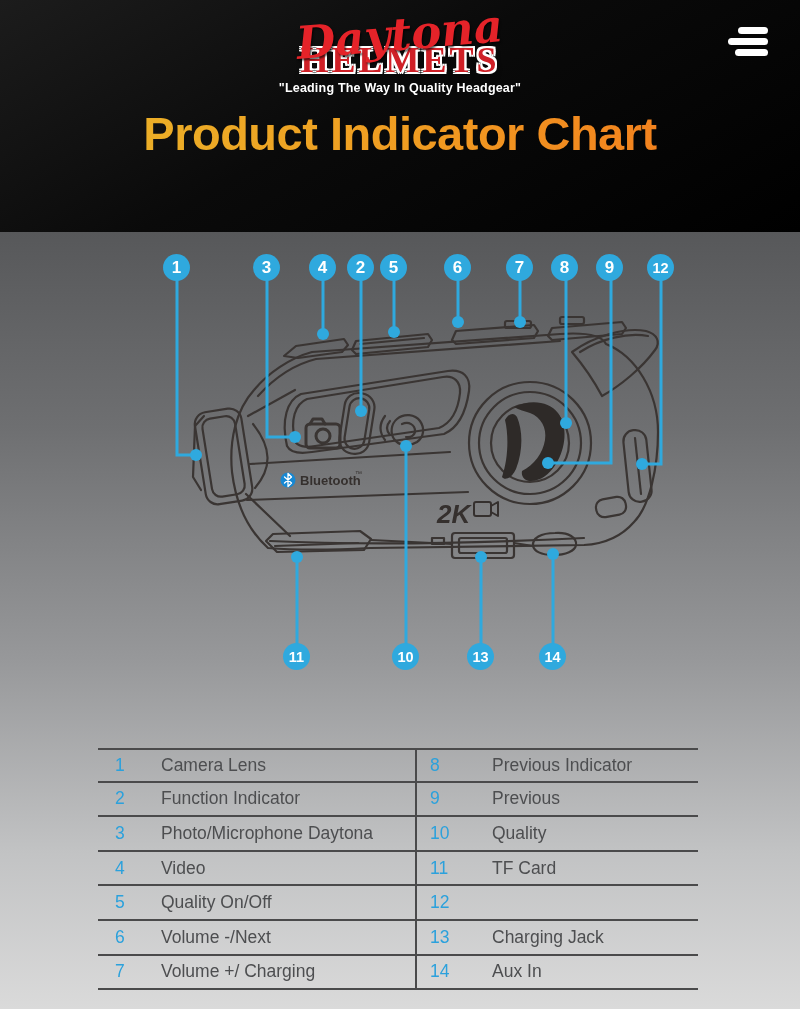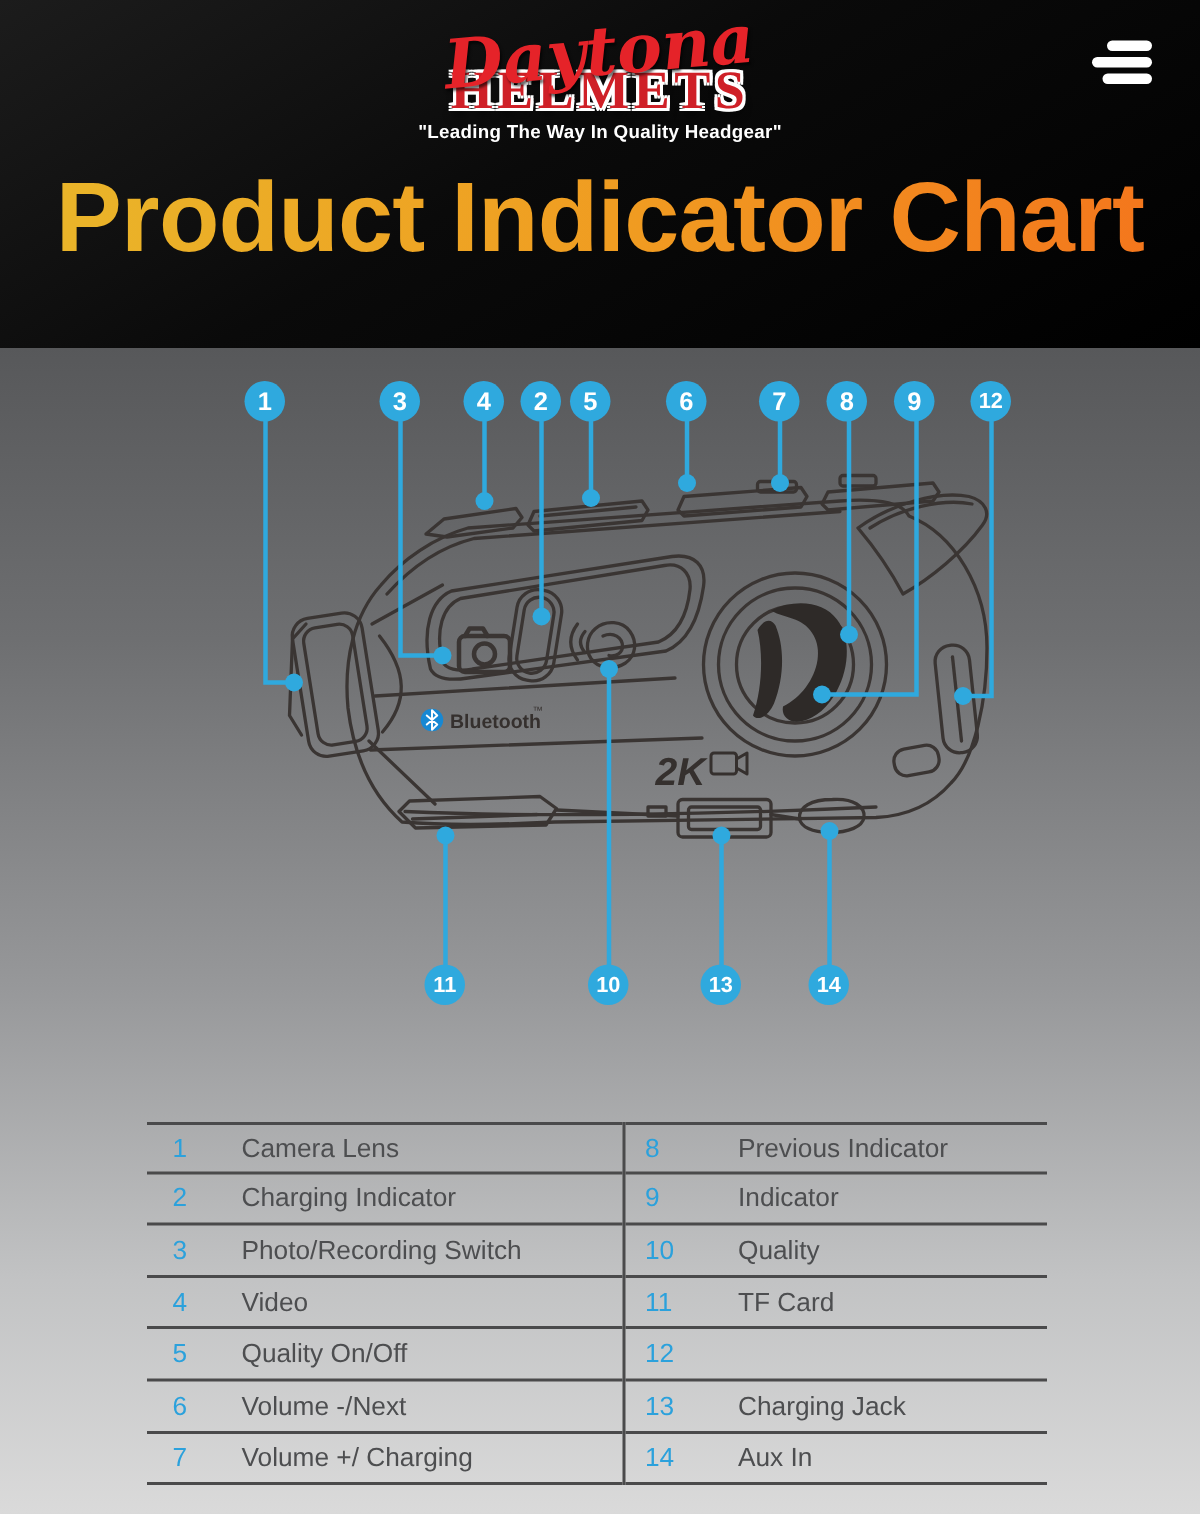--- a/index.html
+++ b/index.html
@@ -30,21 +30,21 @@
   .logo-block{
     margin-top:-15px;font-family:"Liberation Serif",serif;font-weight:bold;
     font-size:36px;letter-spacing:3px;color:#cf2027;
     text-shadow:-2px -2px 0 #fff,2px -2px 0 #fff,-2px 2px 0 #fff,2px 2px 0 #fff,
                 -2px 0 0 #fff,2px 0 0 #fff,0 -2px 0 #fff,0 2px 0 #fff,
                 0 5px 6px rgba(0,0,0,.55);
   }
   .logo-tagline{margin-top:4px;font-size:12.5px;font-weight:bold;color:#ffffff;letter-spacing:.2px;}
   .page-title{
     position:absolute;top:106px;left:0;width:800px;text-align:center;
-    font-size:66px;font-weight:bold;letter-spacing:-0.5px;
+    font-size:47px;font-weight:bold;letter-spacing:-0.5px;
     background:linear-gradient(90deg,#e9b72a 0%,#f09c21 52%,#f4731c 100%);
     -webkit-background-clip:text;background-clip:text;color:transparent;
   }
   
   .stage{
     position:absolute;top:232px;left:0;width:800px;height:777px;
     background:linear-gradient(180deg,#57585a 0%,#6e6f71 25%,#97989a 55%,#c2c3c4 80%,#dadada 100%);
   }
   svg.overlay{position:absolute;top:232px;left:0;z-index:1;pointer-events:none;}
   .callout{
@@ -241,25 +241,25 @@
 <div class="callout two" style="left:539px;top:643px">14</div>
 
 <div class="ptable">
   <div class="tcol tcol-left">
     <div class="trow">
         <span class="tnum">1</span>
         <span class="tlabel">Camera Lens</span>
       </div>
     <div class="trow">
         <span class="tnum">2</span>
-        <span class="tlabel">Charging Indicator</span>
+        <span class="tlabel">Function Indicator</span>
       </div>
     <div class="trow">
         <span class="tnum">3</span>
-        <span class="tlabel">Photo/Recording Switch</span>
+        <span class="tlabel">Photo/Microphone Daytona</span>
       </div>
     <div class="trow">
         <span class="tnum">4</span>
         <span class="tlabel">Video</span>
       </div>
     <div class="trow">
         <span class="tnum">5</span>
         <span class="tlabel">Quality On/Off</span>
       </div>
     <div class="trow">
@@ -271,21 +271,21 @@
         <span class="tlabel">Volume +/ Charging</span>
       </div>
   </div>
   <div class="tcol tcol-right">
     <div class="trow">
         <span class="tnum">8</span>
         <span class="tlabel">Previous Indicator</span>
       </div>
     <div class="trow">
         <span class="tnum">9</span>
-        <span class="tlabel">Indicator</span>
+        <span class="tlabel">Previous</span>
       </div>
     <div class="trow">
         <span class="tnum">10</span>
         <span class="tlabel">Quality</span>
       </div>
     <div class="trow">
         <span class="tnum">11</span>
         <span class="tlabel">TF Card</span>
       </div>
     <div class="trow">

